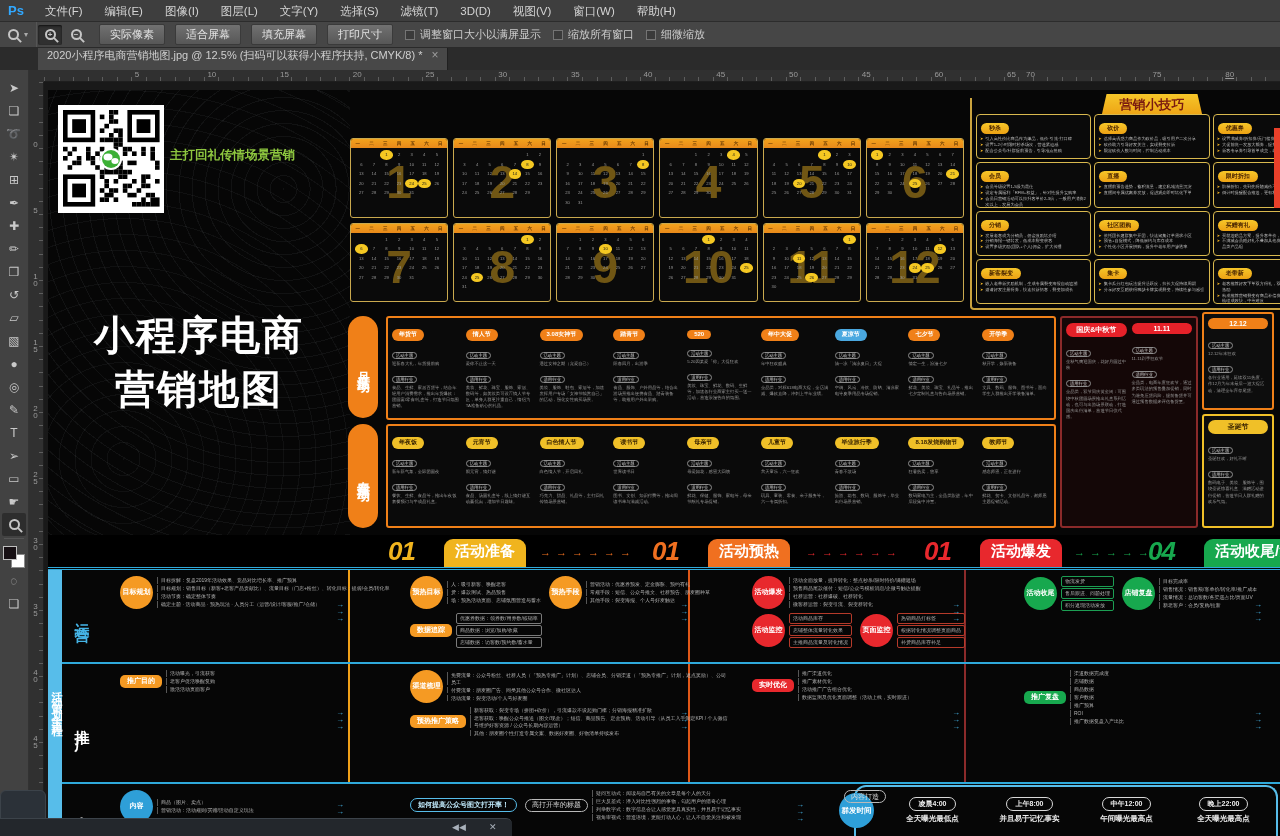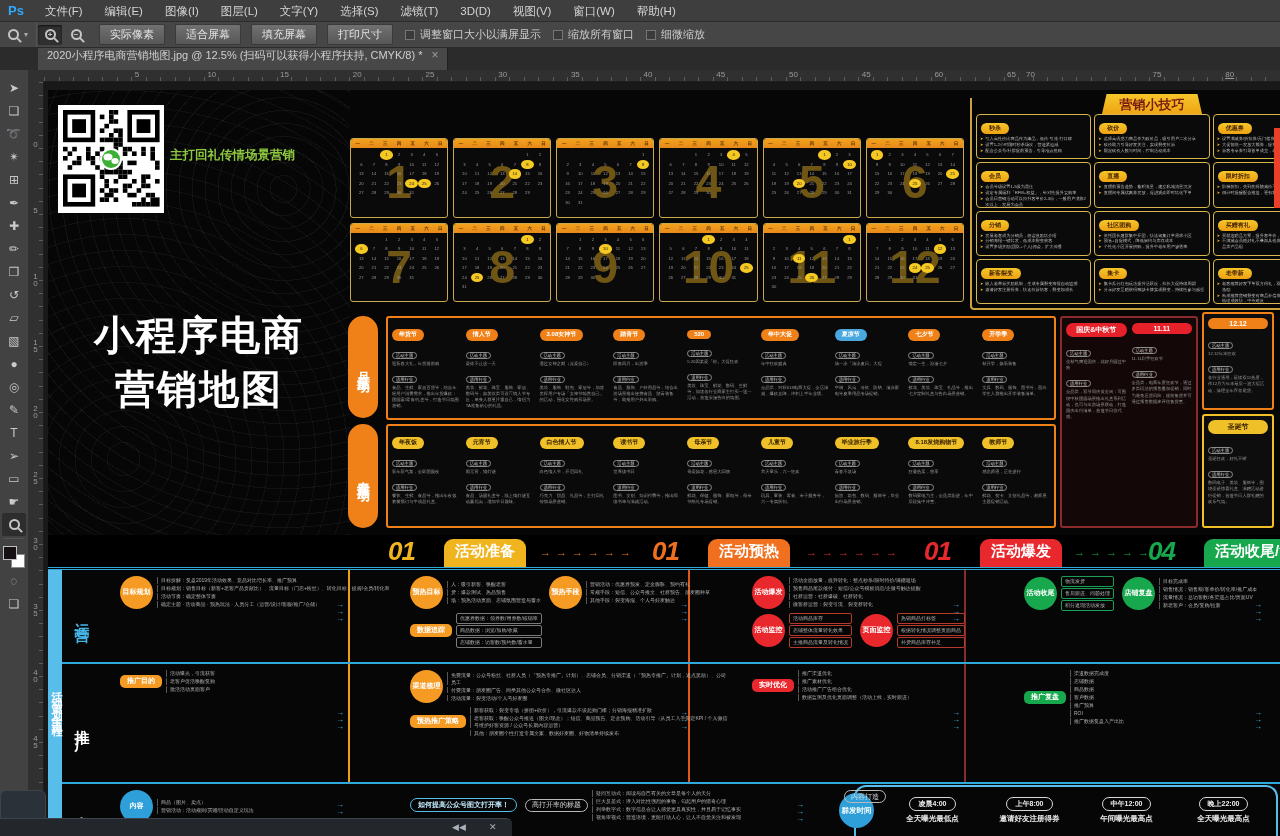--- a/index.html
+++ b/index.html
@@ -1094,21 +1094,21 @@
         <span class="pdash" style="left: 1026px; color: rgb(23, 168, 78);">→→→→→→</span>
       </div>
 
     <div id="flow">
       <div id="flowbar">
           <div id="flowbartxt">活动策划全流程</div>
         </div>
       <div id="timesbox">
         <div id="tnode">群发时间</div>
       <div class="tcol"><span class="tpill">凌晨4:00</span><div class="tcap">全天曝光最低点</div></div>
-          <div class="tcol"><span class="tpill">上午8:00</span><div class="tcap">邀请好友注册得券</div></div>
+          <div class="tcol"><span class="tpill">上午8:00</span><div class="tcap">并且易于记忆事实</div></div>
           <div class="tcol"><span class="tpill">中午12:00</span><div class="tcap">午间曝光最高点</div></div>
           <div class="tcol"><span class="tpill">晚上22:00</span><div class="tcap">全天曝光最高点</div></div>
         </div>
     <div class="vline" style="left: 300px; background: rgb(240, 160, 24);"></div>
         <div class="vline" style="left: 640px; background: rgb(224, 88, 24);"></div>
         <div class="vline" style="left: 916px; background: rgb(139, 42, 42);"></div>
         <div class="frow" style="top: 0px; height: 92px;">
           <div class="rowlabel" style="color: rgb(69, 180, 230);">运营</div>
           <div class="cell" style="left: 58px; width: 278px; top: 4px; bottom: 2px;">
             <div class="grp">

